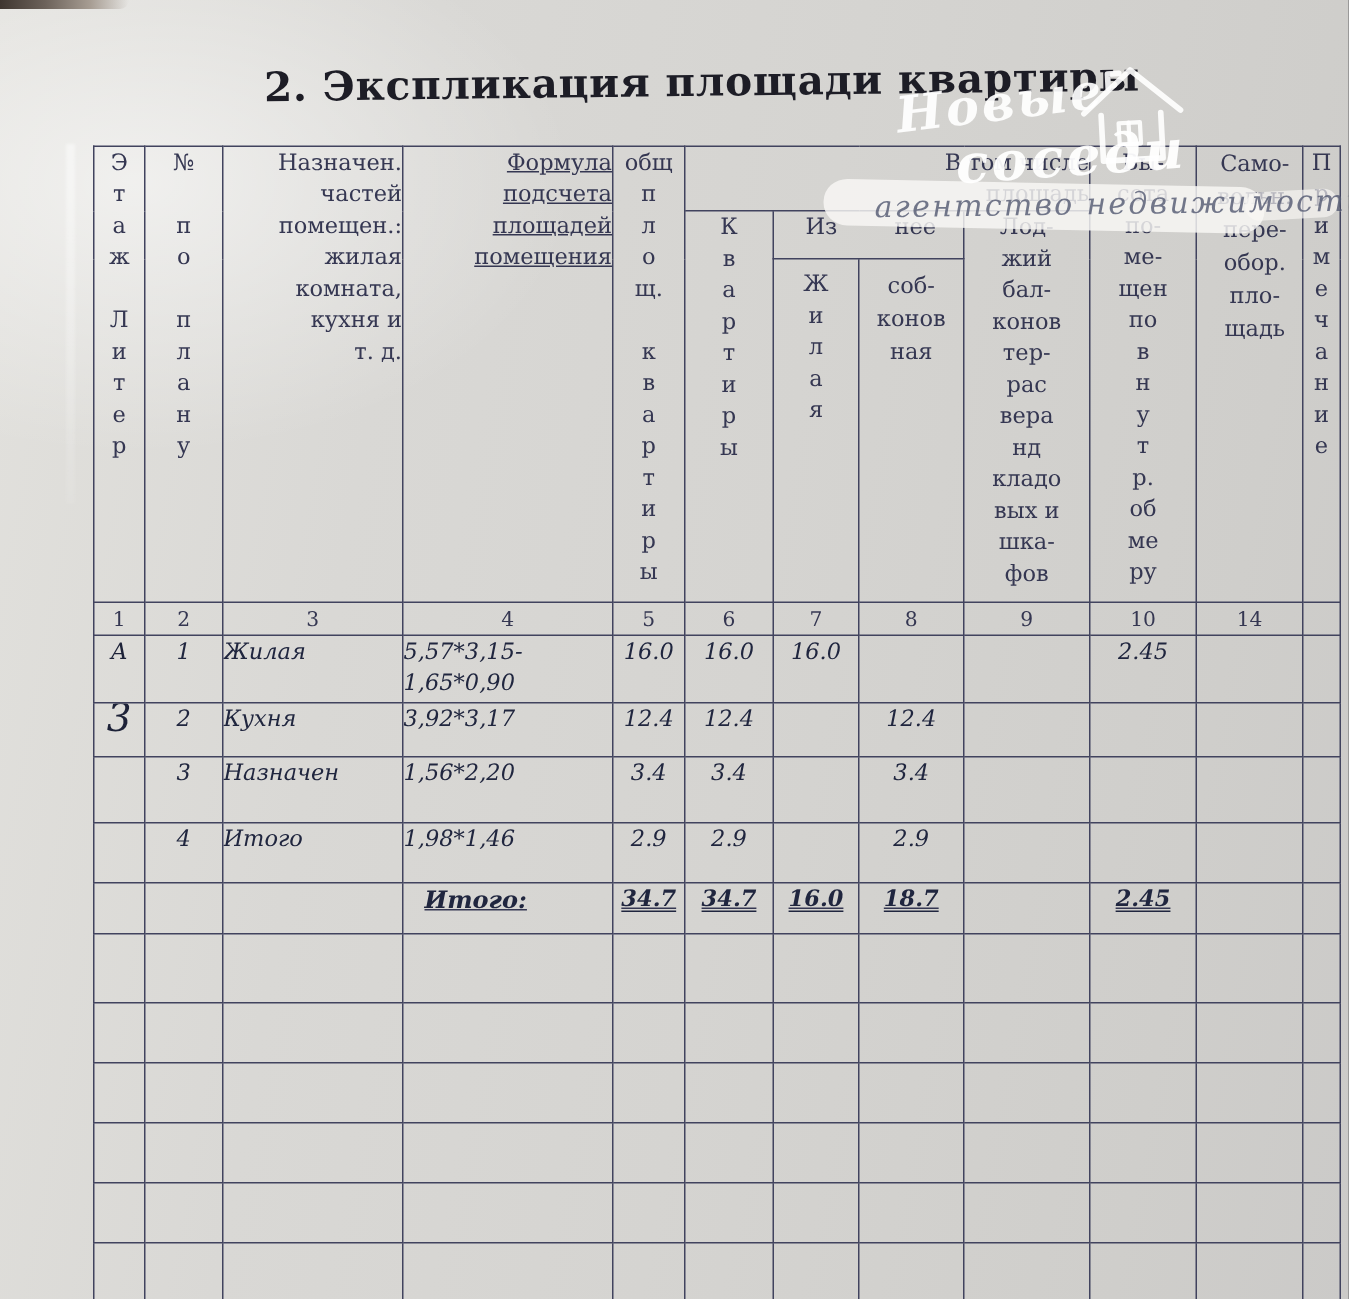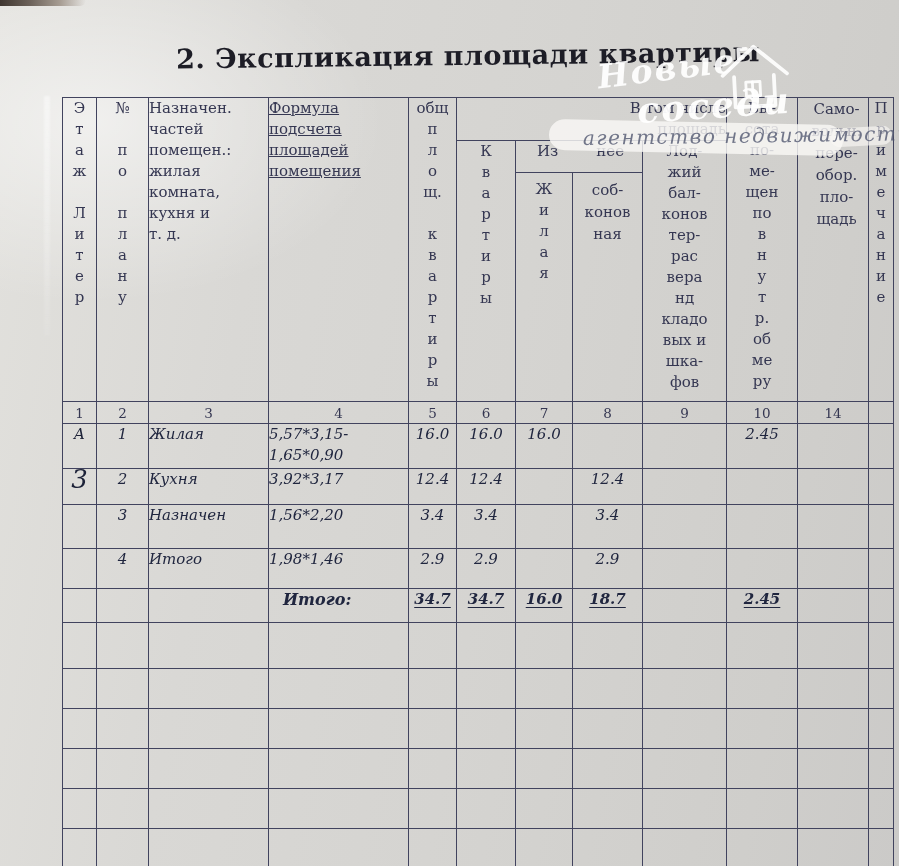--- a/index.html
+++ b/index.html
@@ -40,21 +40,21 @@
     border:1.6px solid #41435e;
     padding:0;vertical-align:top;overflow:hidden;
     font-size:15px;line-height:21px;
   }
   
   td.vstack{white-space:pre-line;text-align:center;padding-top:4px;}
   td.c6{padding-top:30px;line-height:20px;}
   td.c9{line-height:21.2px;padding-top:3px;}
   td.c10{line-height:21px;padding-top:3px;}
   td.c12{padding-top:24px;line-height:19px;}
-  td.htxt{white-space:pre-line;text-align:left;line-height:22px;padding:3px 4px 0 14px;}
+  td.htxt{white-space:pre-line;text-align:right;line-height:22px;padding:3px 4px 0 14px;}
   td.htxt4{padding-left:10px;text-decoration:underline;}
   td.group{white-space:pre-line;text-align:right;line-height:17px;padding-top:2px;vertical-align:middle;}
   td.iznee{vertical-align:middle;}
   .iznee-in{display:flex;align-items:center;gap:38px;padding-left:21px;font-size:15px;}
   
   tr.nums td{text-align:center;font-size:13.5px;line-height:20px;padding-top:1px;vertical-align:middle;}
   td.cell-v{font-style:italic;color:#20263f;font-size:16px;text-align:center;vertical-align:middle;}
   td.cell-name{font-style:italic;color:#20263f;font-size:16px;text-align:left;vertical-align:middle;padding-left:14px;}
   td.cell-formula{font-style:italic;color:#20263f;font-size:15px;text-align:left;vertical-align:middle;
     padding-left:10px;white-space:pre-line;line-height:19px;}
@@ -306,21 +306,21 @@
           <td class="cell-formula">1,98*1,46</td>
           <td class="cell-v">2.9</td>
           <td class="cell-v">2.9</td>
           <td class="cell-v"></td>
           <td class="cell-v">2.9</td>
           <td class="cell-v"></td>
           <td class="cell-v"></td>
           <td class="cell-v"></td>
           <td class="cell-v"></td>
         </tr>
-        <tr class="totals" style="height:34px;">
+        <tr class="totals" style="height:34px;text-decoration:underline;">
           <td class="cell-liter"></td>
           <td class="cell-v" style="text-decoration:none;"></td>
           <td class="cell-name"></td>
           <td class="cell-formula" style="padding-left:14px;font-size:16px;">Итого:</td>
           <td class="cell-v">34.7</td>
           <td class="cell-v">34.7</td>
           <td class="cell-v">16.0</td>
           <td class="cell-v">18.7</td>
           <td class="cell-v"></td>
           <td class="cell-v">2.45</td>

